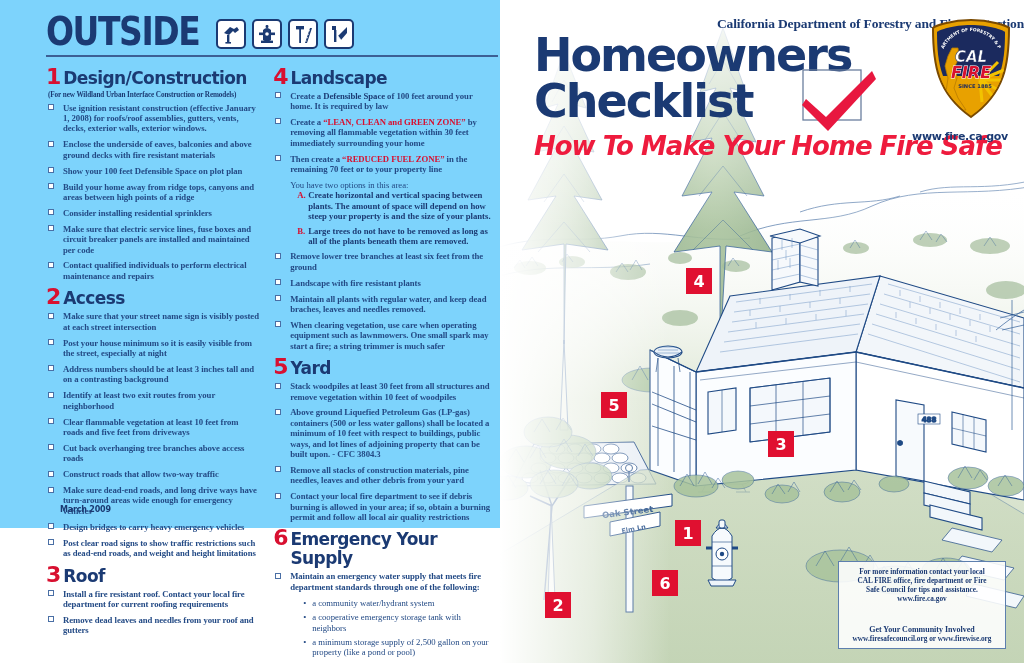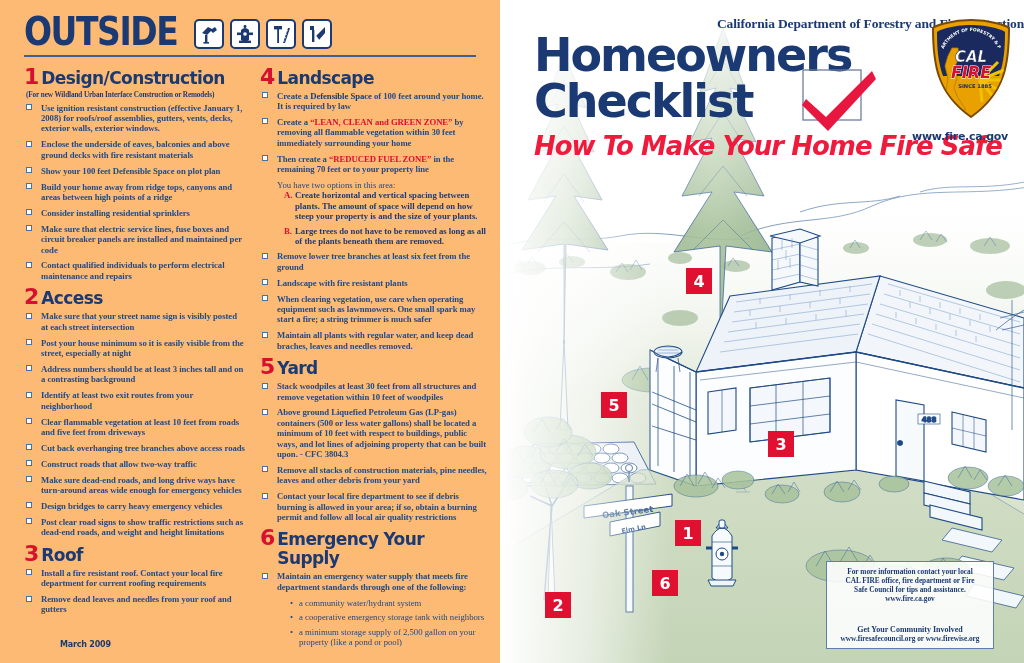--- a/index.html
+++ b/index.html
@@ -8,22 +8,22 @@
     font-family: "Liberation Serif", serif;
     background:#ffffff;
     color:#1b3a73;
     position:relative;
     overflow:hidden;
   }
   .page { position:relative; width:1024px; height:663px; background:#fff; }
 
   
   .checklist-panel {
-    position:absolute; left:0; top:0; width:500px; height:663px;
-    background:#fdba74; z-index:40; padding:10px 8px 0 24px;
+    position:absolute; left:0; top:0; width:500px; height:528px;
+    background:#7dd3fc; z-index:40; padding:10px 8px 0 46px;
   }
   .outside-header { display:flex; align-items:flex-end; gap:7px; height:40px; }
   .outside-word {
     font-family:"DejaVu Sans", sans-serif;
     font-weight:bold; font-size:39px; letter-spacing:-1.5px;
     color:#1b3a73; line-height:36px; font-stretch:condensed;
     transform:scaleX(.94); transform-origin:left bottom;
   }
   .hdr-icons { display:flex; gap:6px; margin-bottom:1px; }
   .hdr-icon {
@@ -104,21 +104,21 @@
   }
 
   .callogo { position:absolute; right:10px; top:18px; width:86px; z-index:32; text-align:center; }
   .callogo .url {
     font-family:"DejaVu Sans", sans-serif; font-weight:bold;
     font-size:11px; color:#1b3a73; margin-top:4px; letter-spacing:-.3px;
     white-space:nowrap; margin-left:-22px;
   }
 
   .infobox {
-    position:absolute; right:30px; bottom:14px; width:168px;
+    position:absolute; right:18px; bottom:14px; width:168px;
     border:1.4px solid #5d7fae; background:rgba(255,255,255,.88);
     padding:5px 6px; text-align:center; z-index:30;
     font-family:"Liberation Serif", serif; color:#1b3a73;
   }
   .infobox p { font-size:7.3px; line-height:9px; font-weight:bold; }
   .infobox .strong { font-size:8px; font-weight:bold; margin-top:22px; }
   .infobox .links { font-size:7.3px; font-weight:bold; }
 
   .marker {
     position:absolute; width:26px; height:26px; background:#e01030;
@@ -605,22 +605,22 @@
             <li><span class="box"></span><span>Then create a </span><span class="red-em">“REDUCED FUEL ZONE”</span><span> in the remaining 70 feet or to your property line</span></li>
           </ul>
           <div class="sub-note">You have two options in this area:</div>
           <ol class="ab">
             <li><span class="ablab">A.</span><span>Create horizontal and vertical spacing between plants. The amount of space will depend on how steep your property is and the size of your plants.</span></li>
             <li><span class="ablab">B.</span><span>Large trees do not have to be removed as long as all of the plants beneath them are removed.</span></li>
           </ol>
           <ul class="items">
             <li><span class="box"></span><span>Remove lower tree branches at least six feet from the ground</span></li>
             <li><span class="box"></span><span>Landscape with fire resistant plants</span></li>
+            <li><span class="box"></span><span>Maintain all plants with regular water, and keep dead braches, leaves and needles removed.</span></li>
             <li><span class="box"></span><span>When clearing vegetation, use care when operating equipment such as lawnmowers. One small spark may start a fire; a string trimmer is much safer</span></li>
-            <li><span class="box"></span><span>Maintain all plants with regular water, and keep dead braches, leaves and needles removed.</span></li>
           </ul>
         </div>
 
         <div>
           <div class="sec-head">
             <span class="sec-num">5</span>
             <span class="sec-title">Yard</span>
           </div>
           <ul class="items">
             <li><span class="box"></span><span>Stack woodpiles at least 30 feet from all structures and remove vegetation within 10 feet of woodpiles</span></li>

